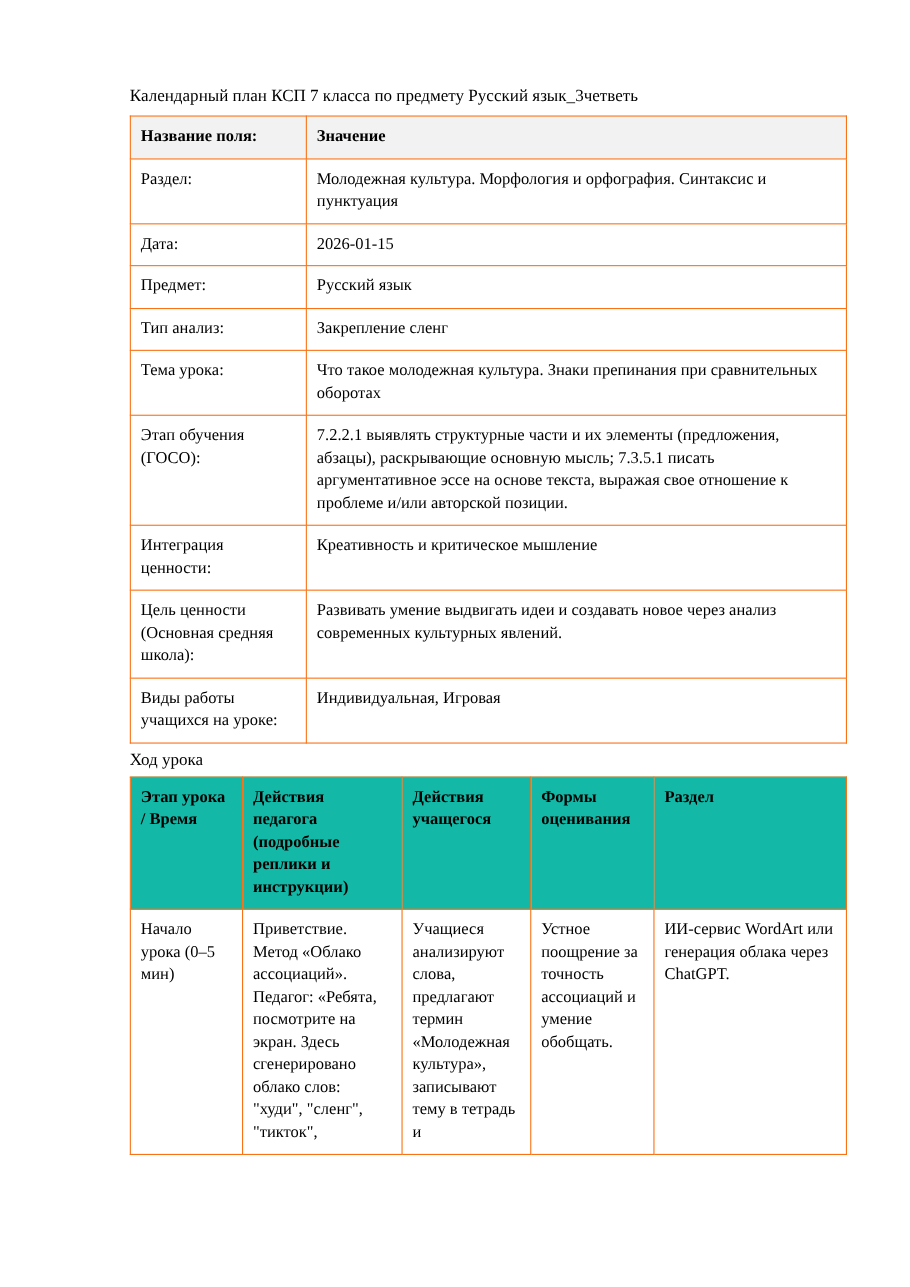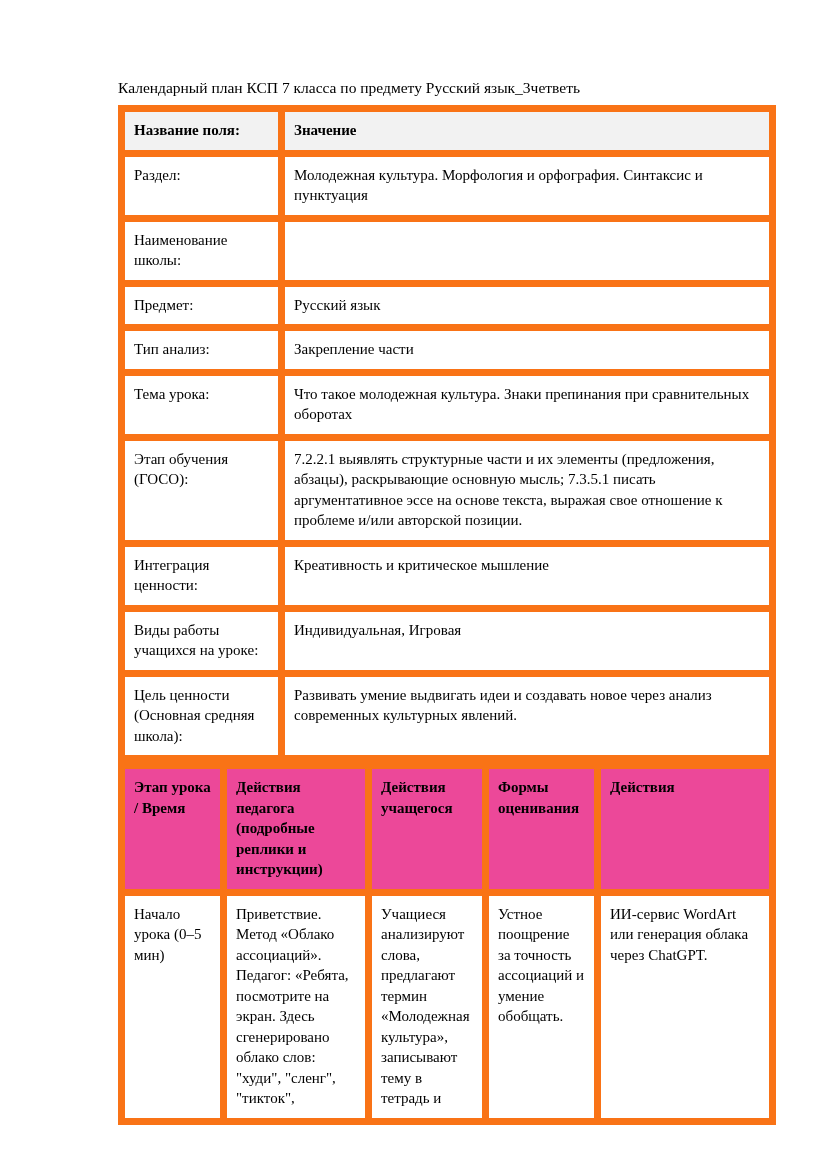--- a/index.html
+++ b/index.html
@@ -27,21 +27,21 @@
     margin: 0 0 7px 0;
     white-space: nowrap;
   }
   table {
     border-collapse: collapse;
     table-layout: fixed;
     width: 651px;
     margin: 0;
   }
   td, th {
-    border: 7px solid #f97316;
+    border: 1px solid #f97316;
     vertical-align: top;
     text-align: left;
     font-weight: normal;
     font-size: 15px;
     line-height: 20.5px;
     padding: 8px 9px 9px 9px;
   }
   
   .info-table col.c-label { width: 160px; }
   .info-table col.c-value { width: 491px; }
@@ -56,21 +56,21 @@
     line-height: 20px;
     margin: 5px 0 5px 0;
   }
   
   .flow-table col.c1 { width: 102px; }
   .flow-table col.c2 { width: 145px; }
   .flow-table col.c3 { width: 117px; }
   .flow-table col.c4 { width: 112px; }
   .flow-table col.c5 { width: 175px; }
   .flow-table thead td {
-    background: #ec4899;
+    background: #14b8a6;
     font-weight: bold;
     vertical-align: top;
   }
   .flow-table tbody td {
     height: 186px;
     vertical-align: top;
   }
   .clip {
     overflow: hidden;
   }
@@ -90,70 +90,71 @@
     <tbody>
       <tr class="hdr">
         <td>Название поля:</td>
         <td>Значение</td>
       </tr>
       <tr>
         <td class="label">Раздел:</td>
         <td class="value">Молодежная культура. Морфология и орфография. Синтаксис и пунктуация</td>
       </tr>
       <tr>
-        <td class="label">Наименование школы:</td>
-        <td class="value"></td>
+        <td class="label">Дата:</td>
+        <td class="value">2026-01-15</td>
       </tr>
       <tr>
         <td class="label">Предмет:</td>
         <td class="value">Русский язык</td>
       </tr>
       <tr>
         <td class="label">Тип анализ:</td>
-        <td class="value">Закрепление части</td>
+        <td class="value">Закрепление сленг</td>
       </tr>
       <tr>
         <td class="label">Тема урока:</td>
         <td class="value">Что такое молодежная культура. Знаки препинания при сравнительных оборотах</td>
       </tr>
       <tr>
         <td class="label">Этап обучения (ГОСО):</td>
         <td class="value">7.2.2.1 выявлять структурные части и их элементы (предложения, абзацы), раскрывающие основную мысль; 7.3.5.1 писать аргументативное эссе на основе текста, выражая свое отношение к проблеме и/или авторской позиции.</td>
       </tr>
       <tr>
         <td class="label">Интеграция ценности:</td>
         <td class="value">Креативность и критическое мышление</td>
       </tr>
       <tr>
+        <td class="label">Цель ценности (Основная средняя школа):</td>
+        <td class="value">Развивать умение выдвигать идеи и создавать новое через анализ современных культурных явлений.</td>
+      </tr>
+      <tr>
         <td class="label">Виды работы учащихся на уроке:</td>
         <td class="value">Индивидуальная, Игровая</td>
-      </tr>
-      <tr>
-        <td class="label">Цель ценности (Основная средняя школа):</td>
-        <td class="value">Развивать умение выдвигать идеи и создавать новое через анализ современных культурных явлений.</td>
       </tr>
     </tbody>
   </table>
 
+  <div class="section-label">Ход урока</div>
 
   <table class="flow-table">
     <colgroup>
       <col class="c1">
       <col class="c2">
       <col class="c3">
       <col class="c4">
       <col class="c5">
     </colgroup>
     <thead>
       <tr>
         <td>Этап урока / Время</td>
         <td>Действия педагога (подробные реплики и инструкции)</td>
         <td>Действия учащегося</td>
         <td>Формы оценивания</td>
-        <td>Действия</td>
+        <td>Раздел</td>
       </tr>
     </thead>
     <tbody>
       <tr>
         <td class="clip">Начало урока (0–5 мин)</td>
         <td class="clip">Приветствие. Метод «Облако ассоциаций». Педагог: «Ребята, посмотрите на экран. Здесь сгенерировано облако слов: "худи", "сленг", "тикток",</td>
         <td class="clip">Учащиеся анализируют слова, предлагают термин «Молодежная культура», записывают тему в тетрадь и</td>
         <td class="clip">Устное поощрение за точность ассоциаций и умение обобщать.</td>
         <td class="clip">ИИ-сервис WordArt или генерация облака через ChatGPT.</td>
       </tr>

